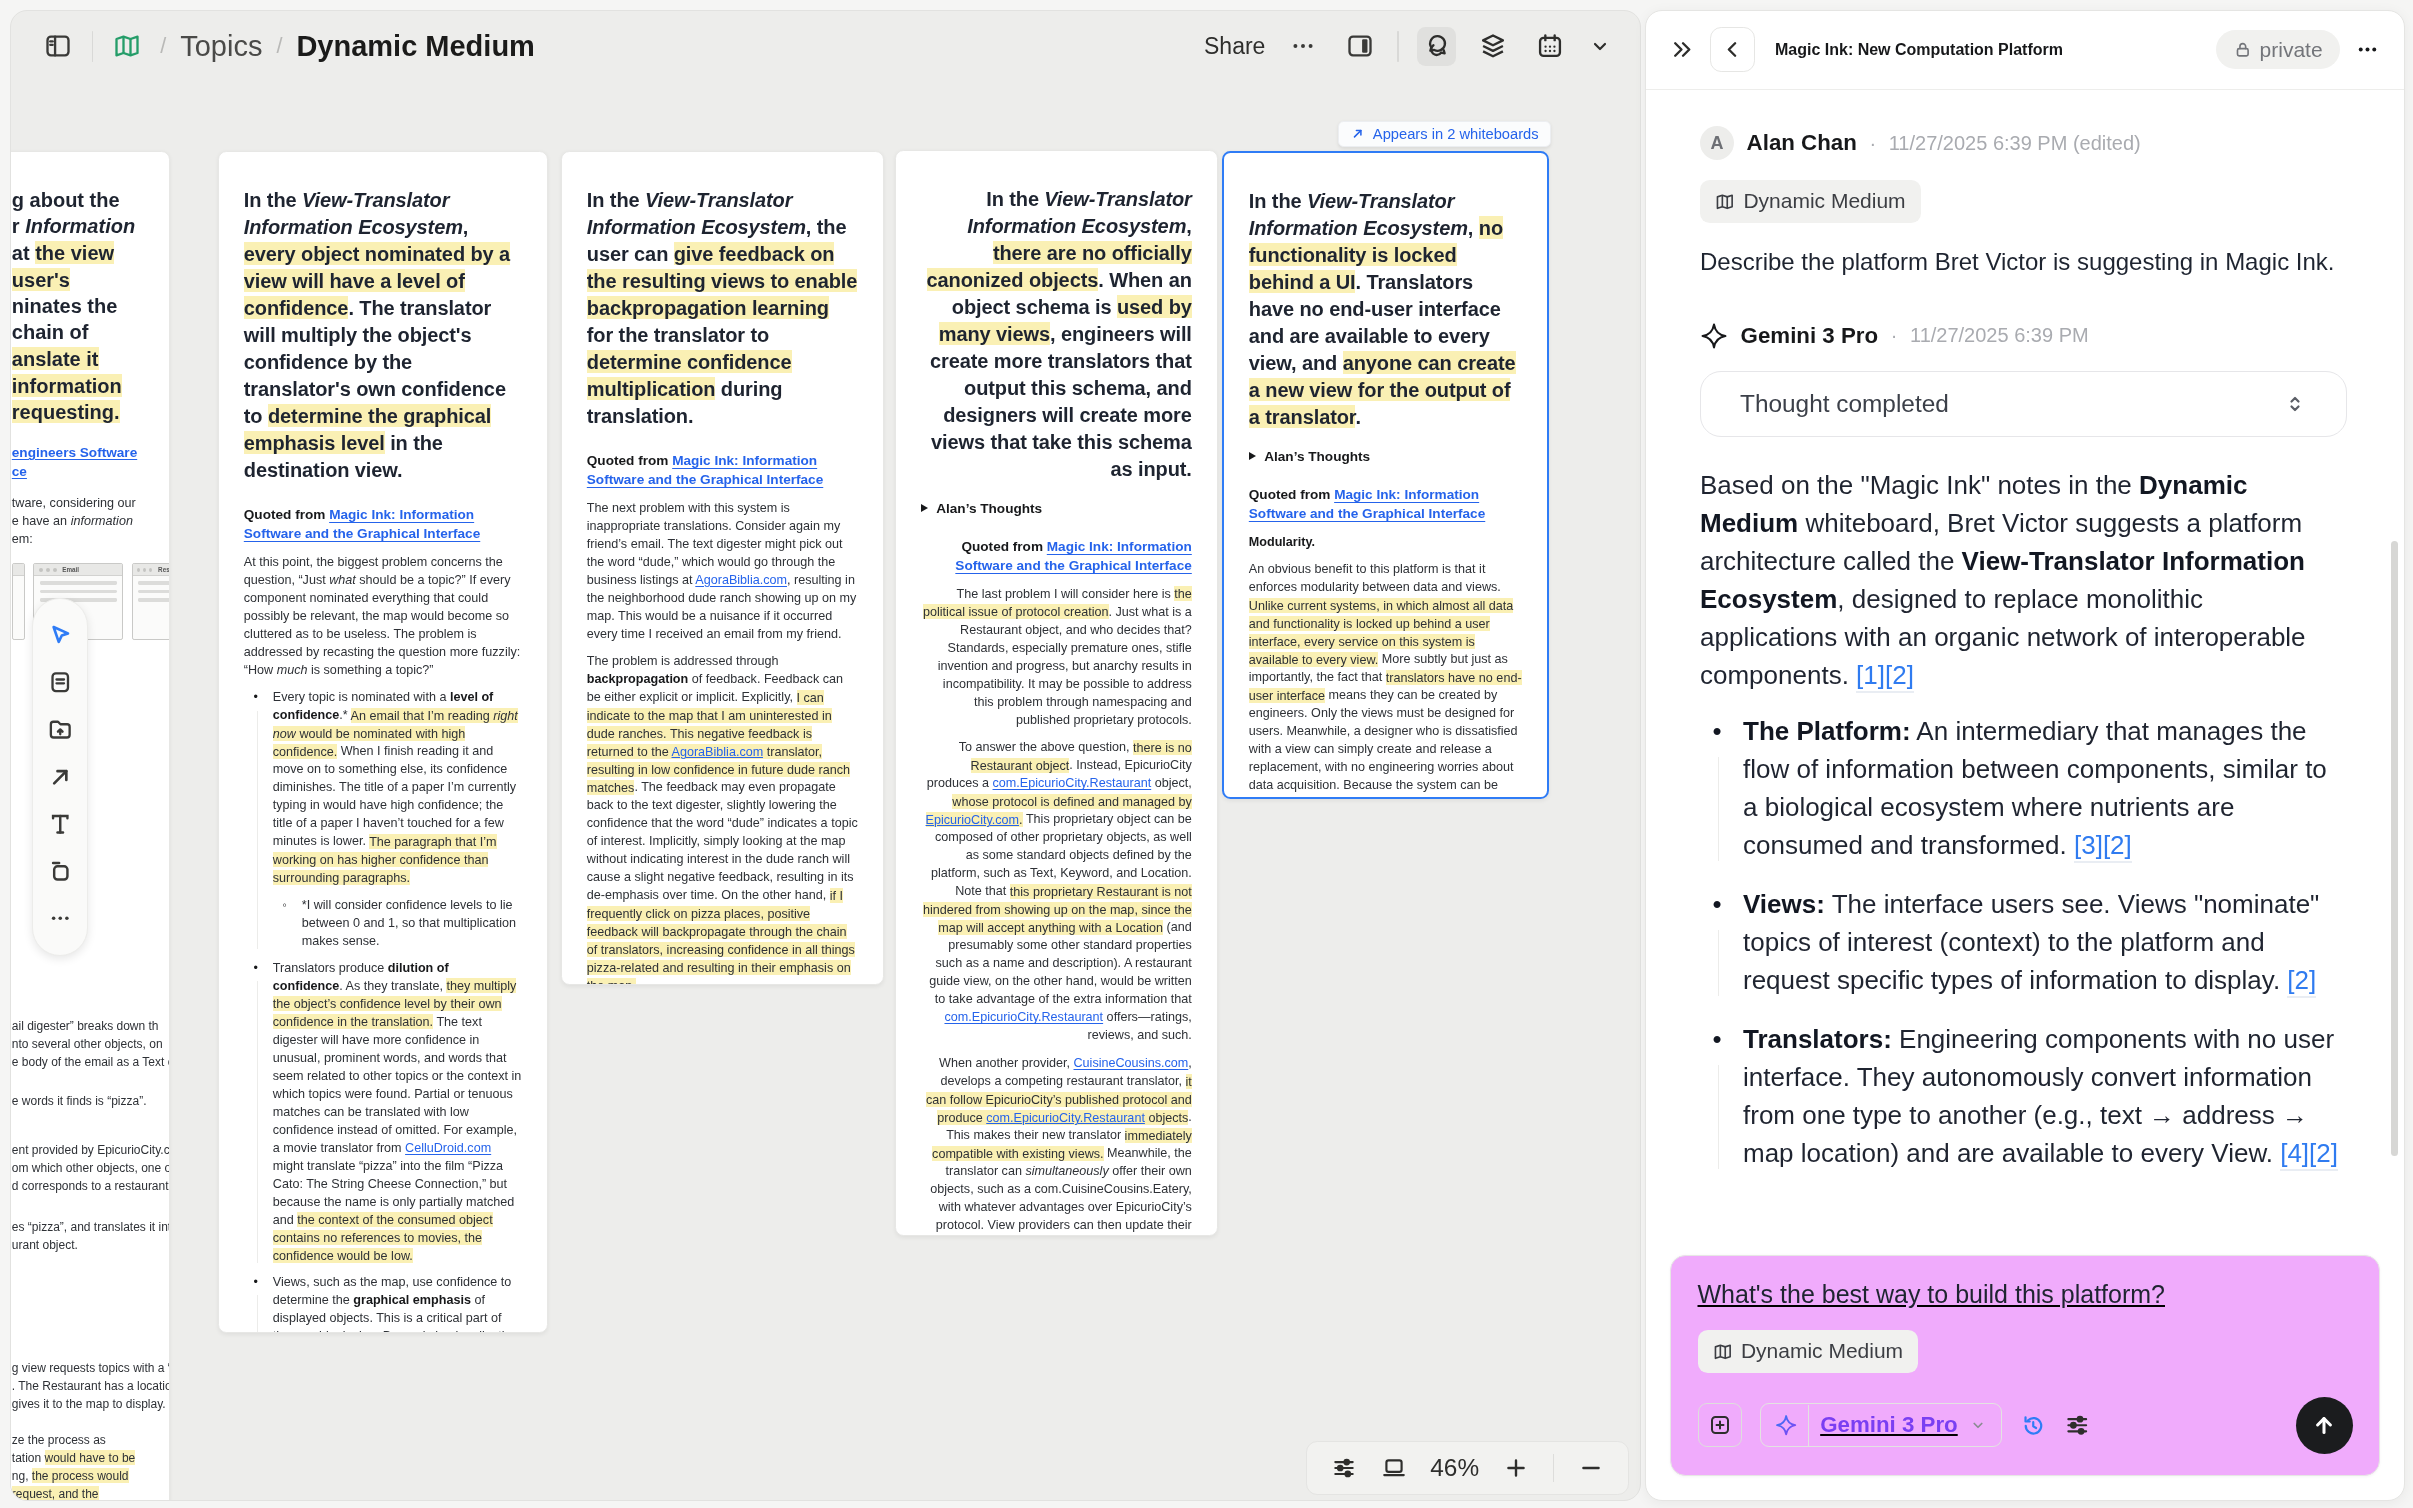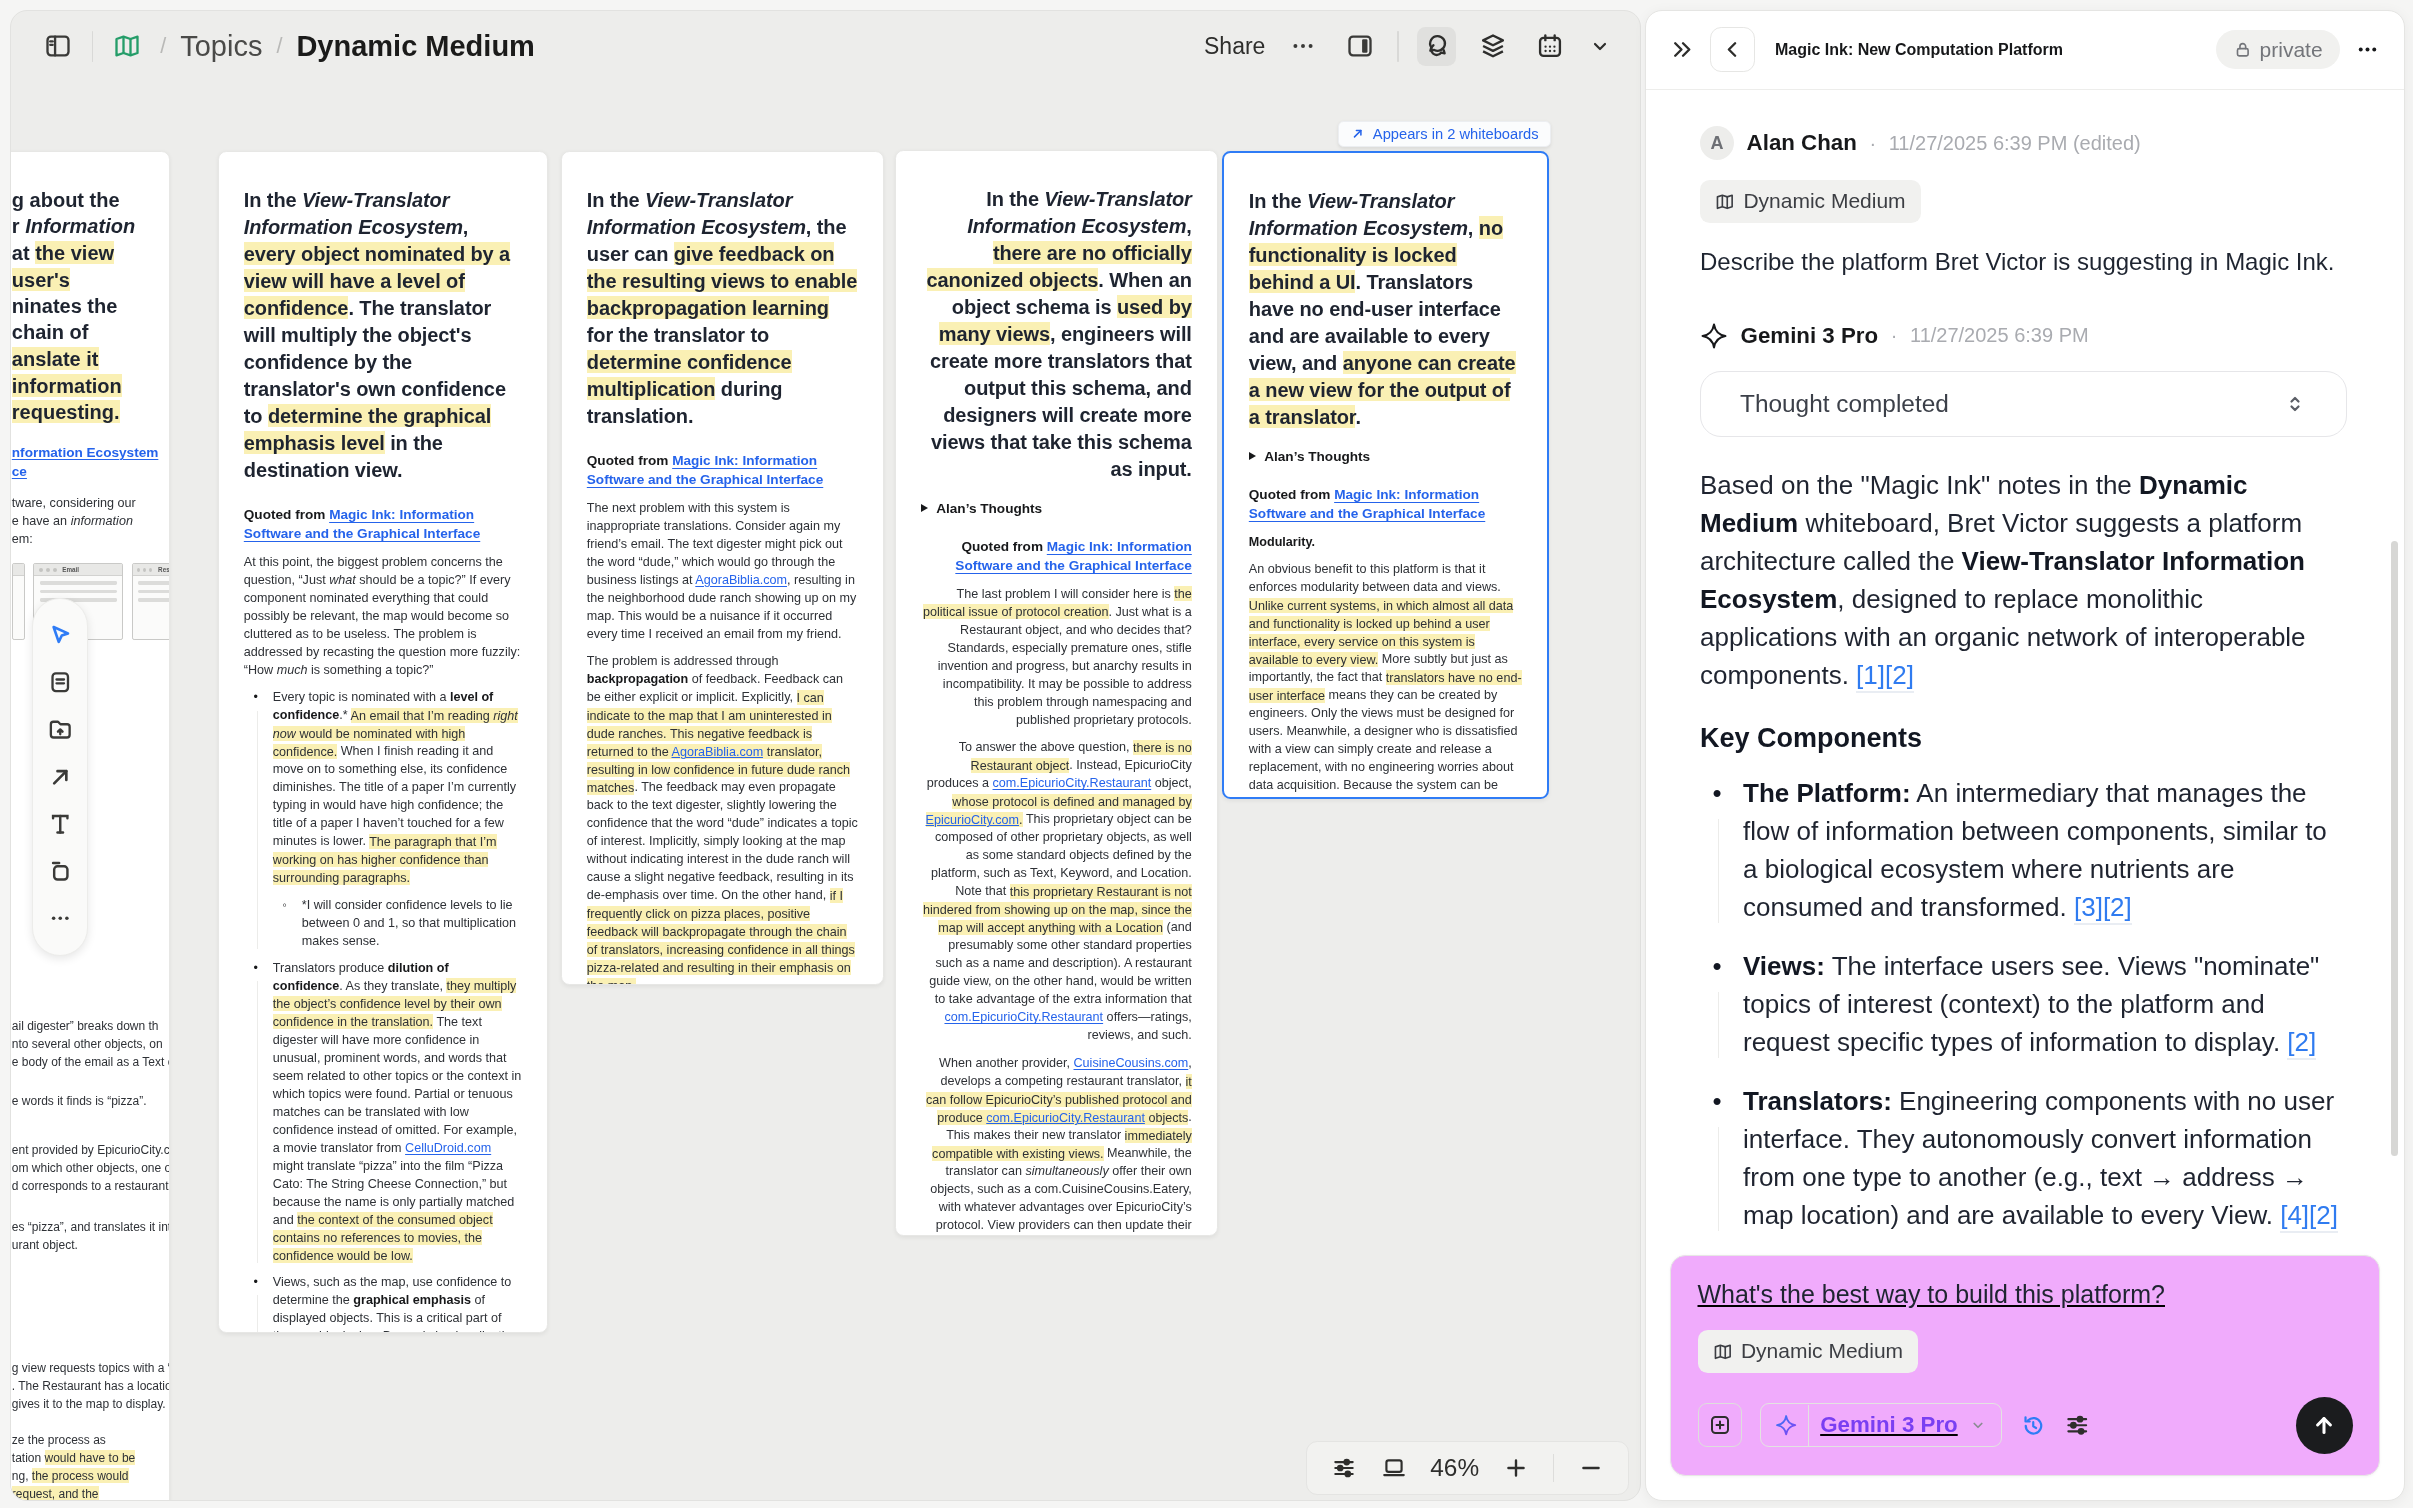--- a/index.html
+++ b/index.html
@@ -341,21 +341,21 @@
             <div class="frag-head"><span>g about the</span></div>
             <div class="frag-head"><span>r </span><span style="font-style: italic;">Information</span></div>
             <div class="frag-head"><span>at </span><span class="hl">the view</span></div>
             <div class="frag-head"><span class="hl">user's</span></div>
             <div class="frag-head"><span>ninates the</span></div>
             <div class="frag-head"><span>chain of</span></div>
             <div class="frag-head"><span class="hl">anslate it</span></div>
             <div class="frag-head"><span class="hl">information</span></div>
             <div class="frag-head"><span class="hl">requesting.</span></div>
             <div style="margin-top: 18px;">
-              <div class="frag-link"><a class="lnk">nformation Ecosystem</a></div>
+              <div class="frag-link"><a class="lnk">engineers Software</a></div>
               <div class="frag-link"><a class="lnk">ce</a></div>
             </div>
             <div style="margin-top: 12.6px;">
               <div class="frag-body"><span>tware, considering our</span></div>
               <div class="frag-body"><span>e have an </span><span style="font-style: italic;">information</span></div>
               <div class="frag-body"><span>em:</span></div>
             </div>
             <div class="thumb-row">
               <div class="thumb" style="width: 11.2px; height: 75px;">
                 <div class="tbar">
@@ -482,21 +482,20 @@
       <div class="thought-box">
         <span class="thought-label">Thought completed</span>
         <svg viewBox="0 0 24 24" fill="none" stroke="#5b5e66" stroke-width="2.2" stroke-linecap="round" stroke-linejoin="round">
             <path d="M8.5 9.5L12 6l3.5 3.5"></path>
             <path d="M8.5 14.5L12 18l3.5-3.5"></path>
           </svg>
       </div>
 
       <div class="resp" id="resp">
           <p><span>Based on the "Magic Ink" notes in the </span><b>Dynamic Medium</b><span> whiteboard, Bret Victor suggests a platform architecture called the </span><b>View-Translator Information Ecosystem</b><span>, designed to replace monolithic applications with an organic network of interoperable components. </span><span class="cite">[1][2]</span></p>
-          <h2>Key Components</h2>
           <ul>
             <li><span class="guide"></span><b>The Platform:</b><span> An intermediary that manages the flow of information between components, similar to a biological ecosystem where nutrients are consumed and transformed. </span><span class="cite">[3][2]</span></li>
             <li><span class="guide"></span><b>Views:</b><span> The interface users see. Views "nominate" topics of interest (context) to the platform and request specific types of information to display. </span><span class="cite">[2]</span></li>
             <li><span class="guide"></span><b>Translators:</b><span> Engineering components with no user interface. They autonomously convert information from one type to another (e.g., text → address → map location) and are available to every View. </span><span class="cite">[4][2]</span></li>
           </ul>
         </div>
 
       <div class="scroll-thumb"></div>
     </div>
 

